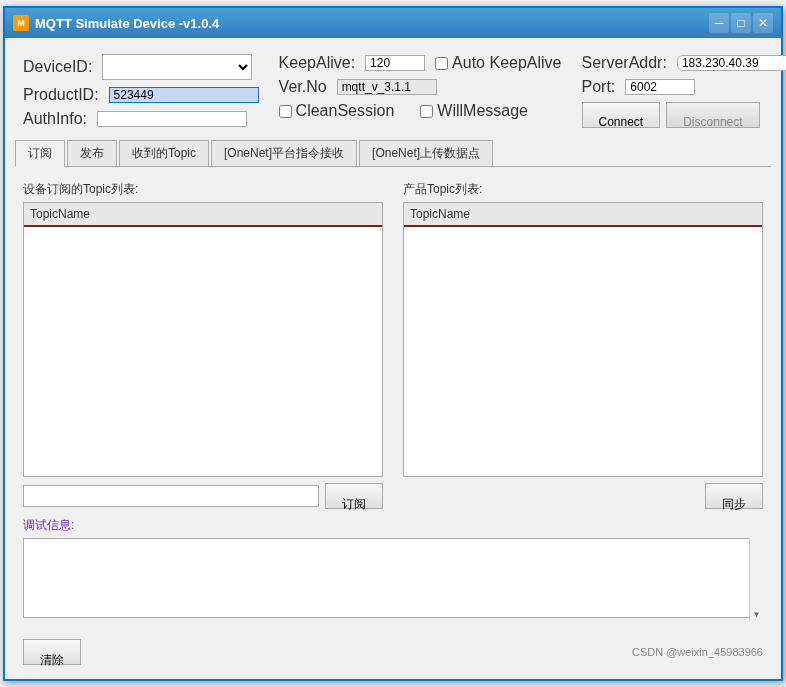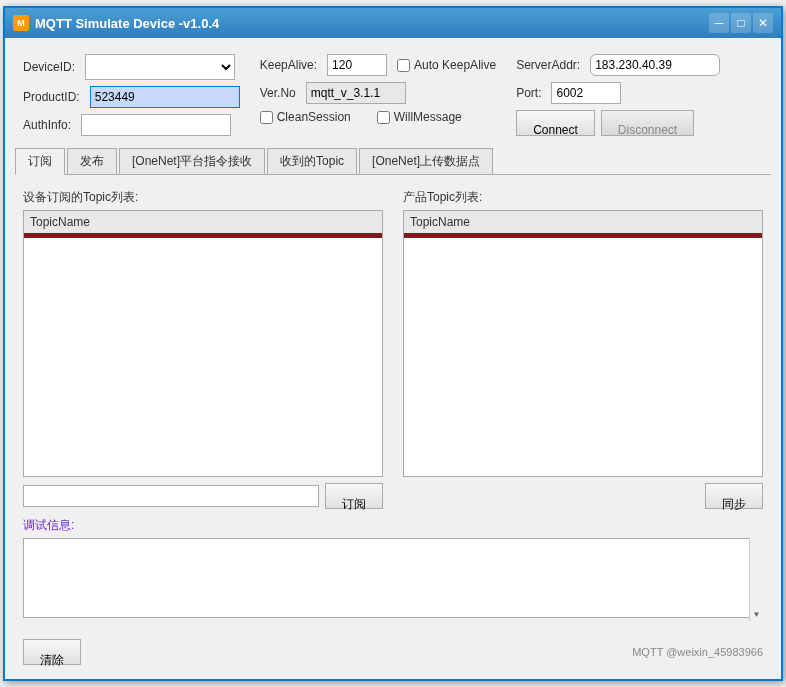--- a/index.html
+++ b/index.html
@@ -74,26 +74,26 @@
       display: flex;
       flex-direction: column;
       gap: 6px;
     }
     .form-row {
       display: flex;
       align-items: center;
       gap: 10px;
     }
     .form-label {
-      font-size: 12px;
+      font-size: 16px;
       color: #333;
       white-space: nowrap;
     }
     .form-input {
-      height: 22px;
+      height: 16px;
       border: 1px solid #aaa;
       background: white;
       padding: 0 4px;
       font-size: 12px;
       font-family: inherit;
     }
     .form-input.highlighted {
       background: #c8d8f8;
       border: 1px solid #0078d7;
     }
@@ -177,21 +177,21 @@
       flex: 1;
       border: 1px solid #aaa;
       background: white;
       overflow-y: auto;
       min-height: 200px;
     }
     .topic-list-header {
       background: #e8e8e8;
       padding: 4px 6px;
       font-size: 12px;
-      border-bottom: 5px solid #7f1d1d;
+      border-bottom: 2px solid #7f1d1d;
       color: #333;
     }
     .topic-list-body {
       padding: 4px;
       min-height: 170px;
     }
     .sub-controls {
       display: flex;
       align-items: center;
       gap: 6px;
@@ -363,24 +363,24 @@
     </div>
 
     <div class="tabs-bar">
       <div class="tab active">
         <span>订阅</span>
       </div>
       <div class="tab">
         <span>发布</span>
       </div>
       <div class="tab">
+        <span>收到的Topic</span>
+      </div>
+      <div class="tab">
         <span>[OneNet]平台指令接收</span>
-      </div>
-      <div class="tab">
-        <span>收到的Topic</span>
       </div>
       <div class="tab">
         <span>[OneNet]上传数据点</span>
       </div>
     </div>
 
     <div class="tabs-content-area">
 
       <div class="subscribe-area">
 
@@ -414,16 +414,16 @@
           <textarea class="debug-area" style=""></textarea>
           <div class="scrollbar-right">
             <div class="scroll-arrow">▼</div>
           </div>
         </div>
       </div>
     </div>
 
     <div class="bottom-bar">
       <button class="btn">清除</button>
-      <span class="watermark">MQTT @weixin_45983966</span>
+      <span class="watermark">CSDN @weixin_45983966</span>
     </div>
   </div>
 </div>
 
 </body></html>

